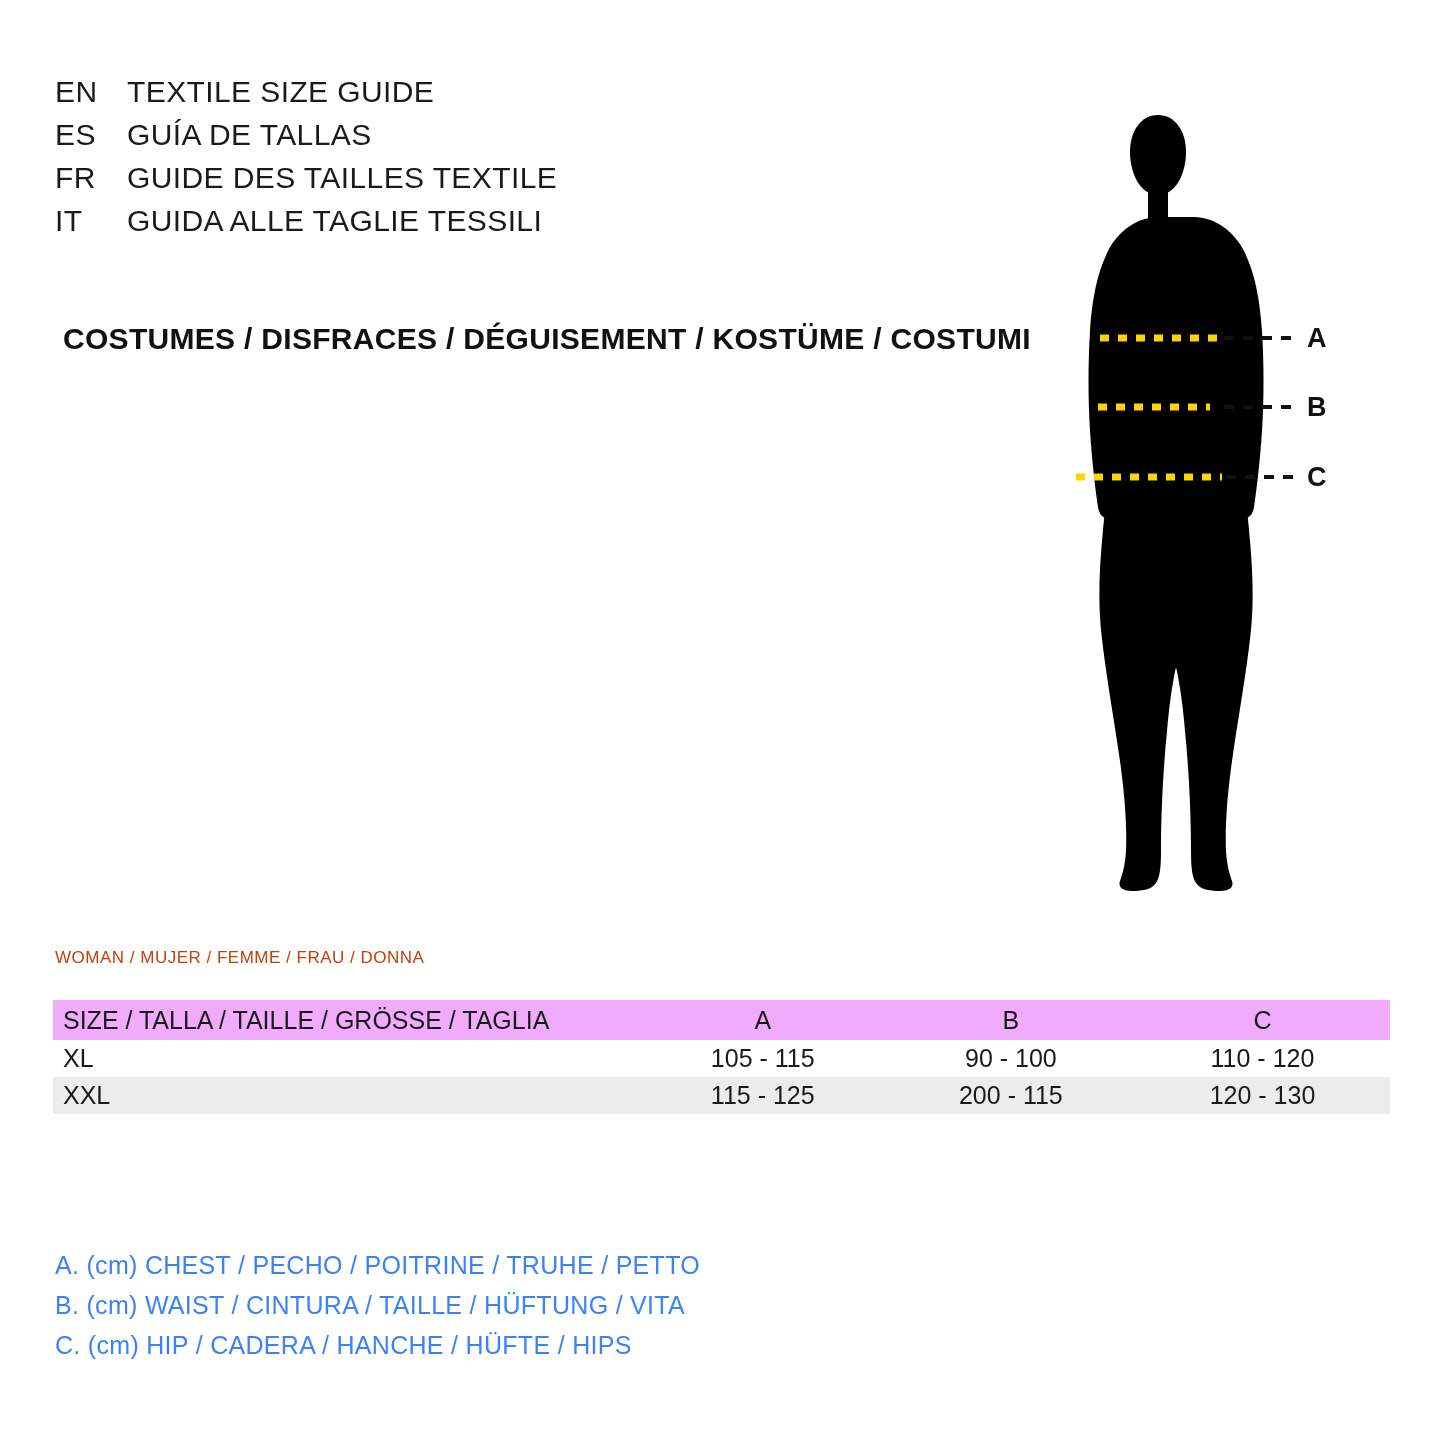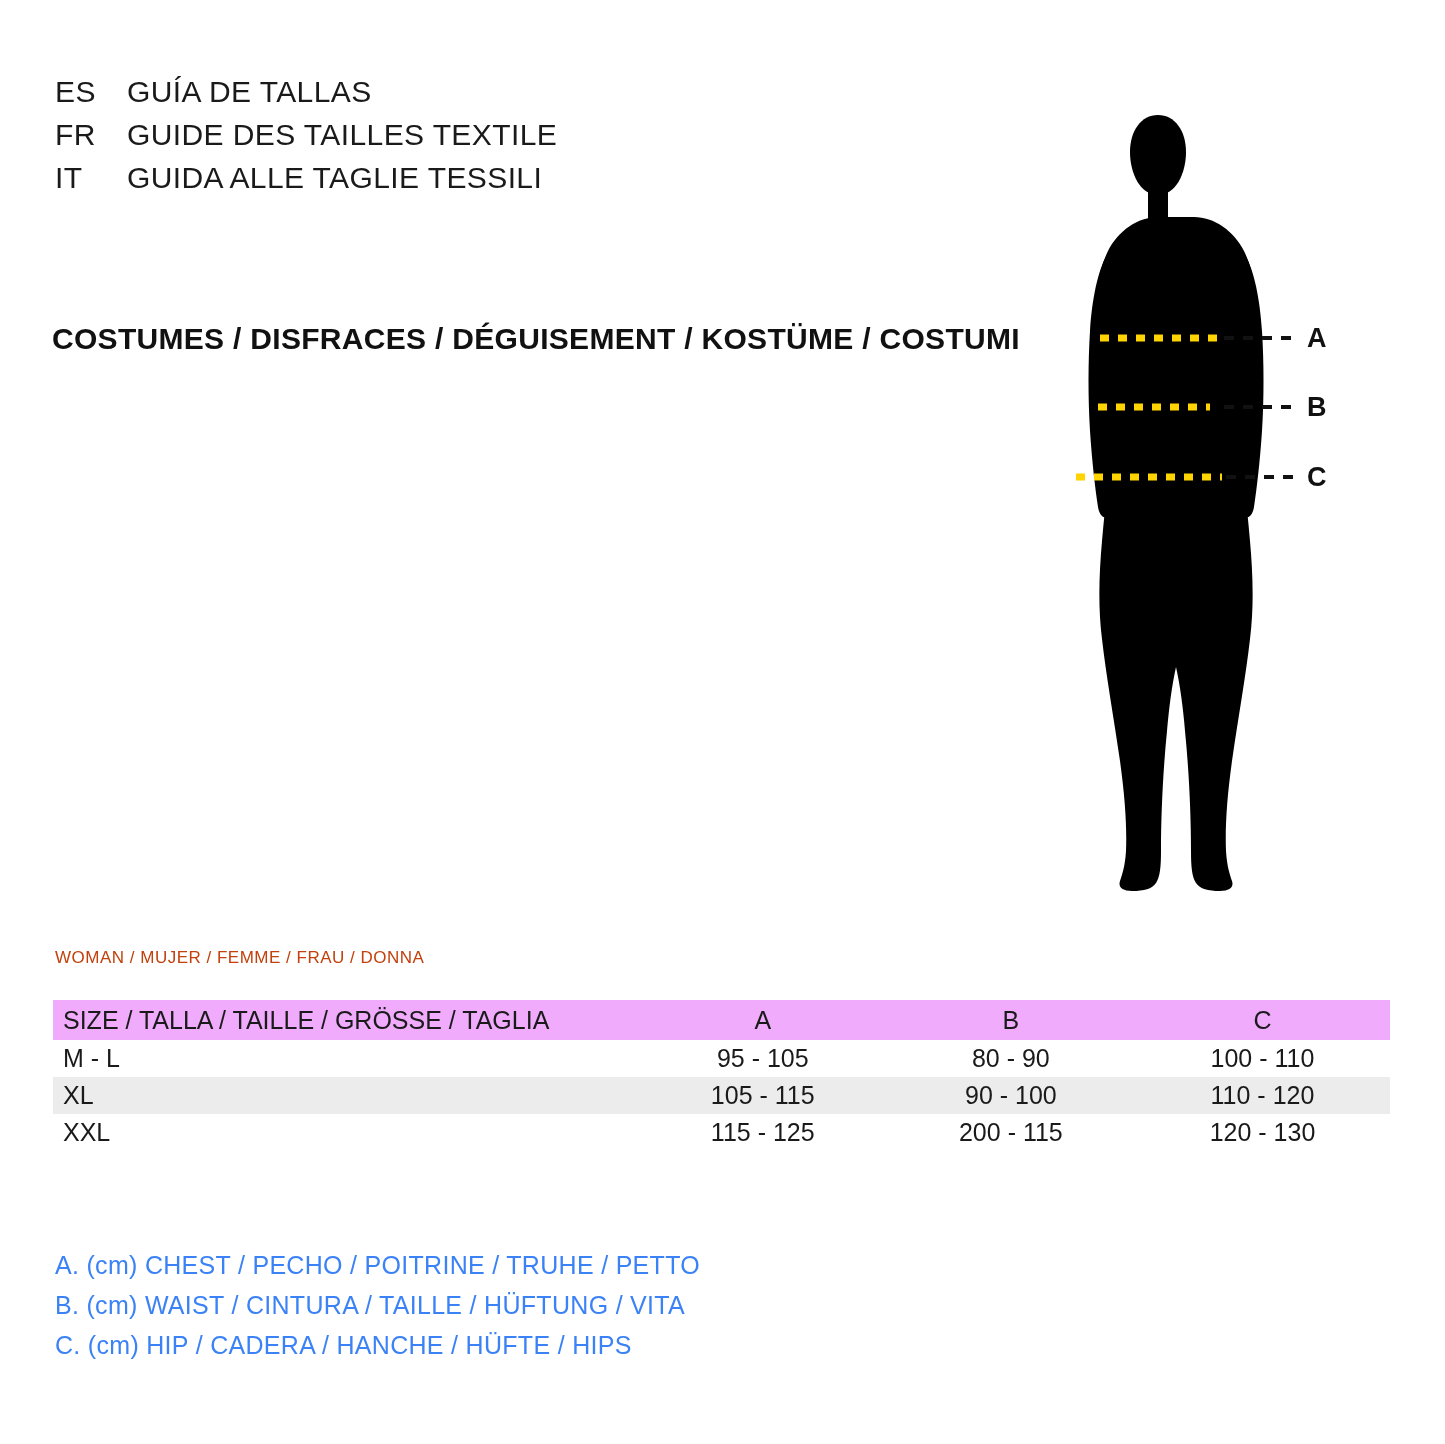--- a/index.html
+++ b/index.html
@@ -33,21 +33,21 @@
   }
   .lang-code {
     width: 72px;
     flex: 0 0 72px;
   }
   .lang-text {
     flex: 1;
   }
   .costumes-line {
     position: absolute;
-    left: 52px;
+    left: 63px;
     top: 322px;
     font-size: 30px;
     font-weight: bold;
     letter-spacing: 0.3px;
     color: #111111;
     white-space: nowrap;
   }
 
   
   .figure-wrap {
@@ -128,20 +128,24 @@
     line-height: 40px;
     letter-spacing: 0.3px;
     color: #3b82f6;
   }
   .note-line { white-space: nowrap; }
 </style>
 </head>
 <body>
 
 <div class="lang-block">
+  <div class="lang-row">
+    <span class="lang-code">EN</span>
+    <span class="lang-text">TEXTILE SIZE GUIDE</span>
+  </div>
   <div class="lang-row">
     <span class="lang-code">ES</span>
     <span class="lang-text">GUÍA DE TALLAS</span>
   </div>
   <div class="lang-row">
     <span class="lang-code">FR</span>
     <span class="lang-text">GUIDE DES TAILLES TEXTILE</span>
   </div>
   <div class="lang-row">
     <span class="lang-code">IT</span>
@@ -221,26 +225,20 @@
   <thead>
     <tr>
       <th class="first-col">SIZE / TALLA / TAILLE / GRÖSSE / TAGLIA</th>
       <th>A</th>
       <th>B</th>
       <th>C</th>
     </tr>
   </thead>
   <tbody>
     <tr>
-      <td class="first-col">M - L</td>
-      <td>95 - 105</td>
-      <td>80 - 90</td>
-      <td>100 - 110</td>
-    </tr>
-    <tr>
       <td class="first-col">XL</td>
       <td>105 - 115</td>
       <td>90 - 100</td>
       <td>110 - 120</td>
     </tr>
     <tr>
       <td class="first-col">XXL</td>
       <td>115 - 125</td>
       <td>200 - 115</td>
       <td>120 - 130</td>

